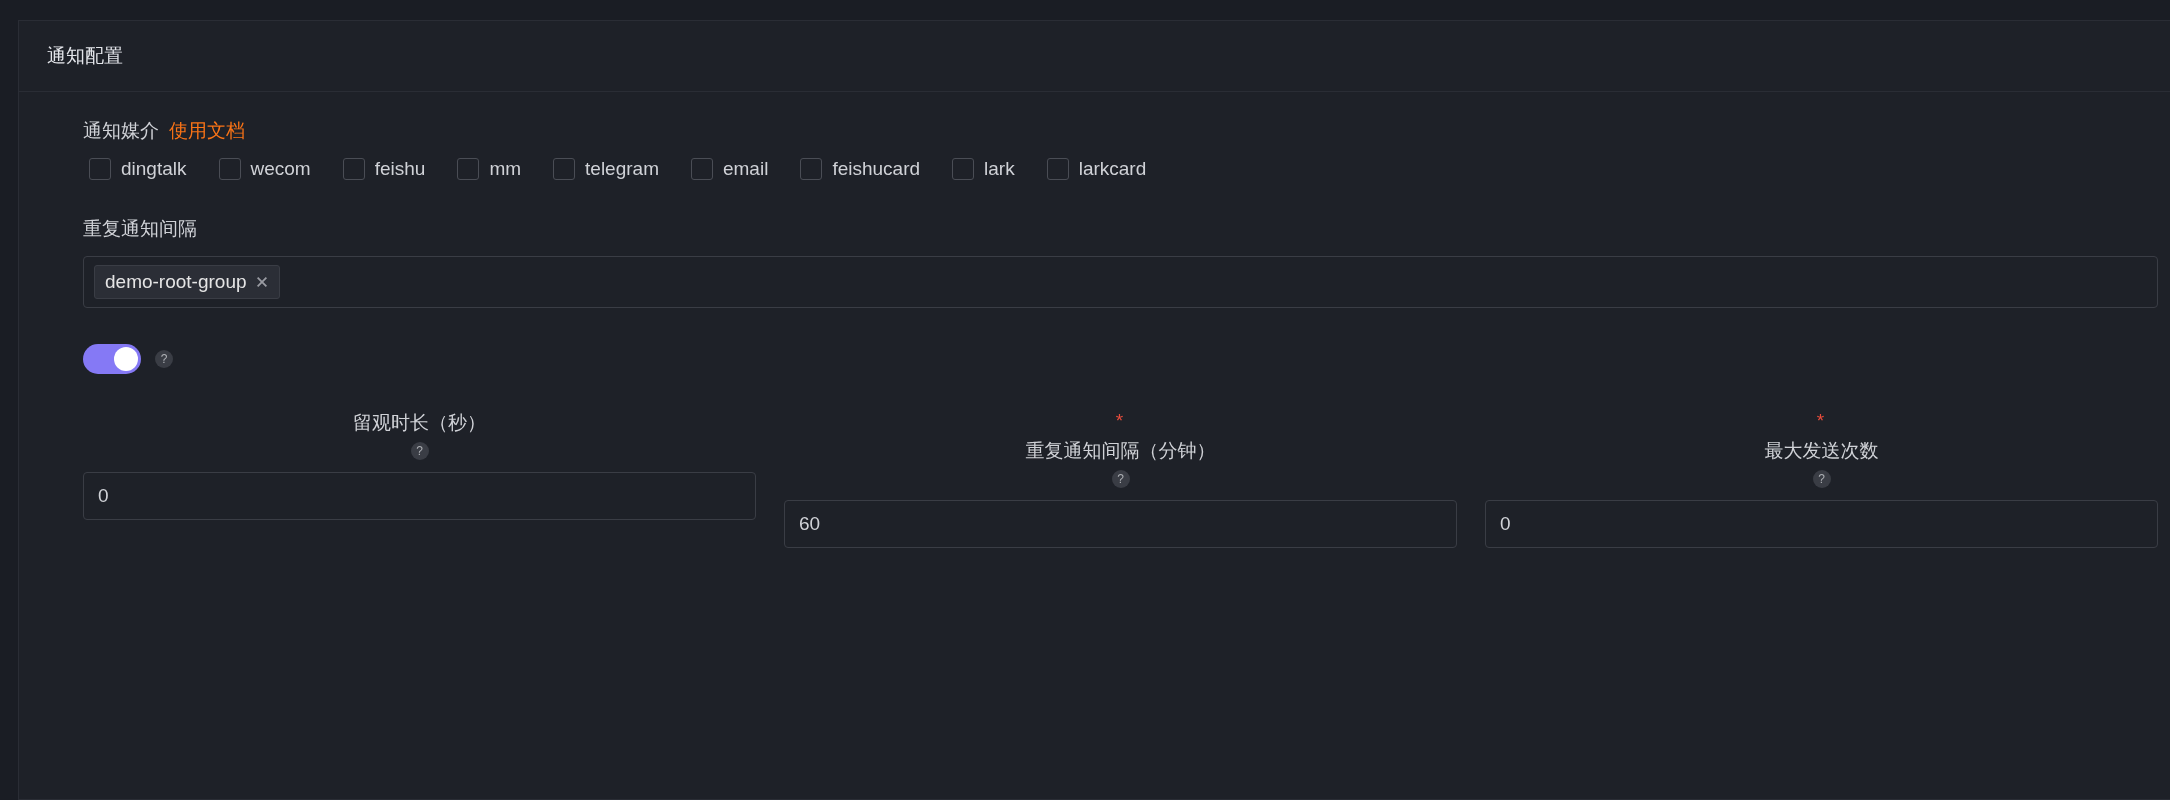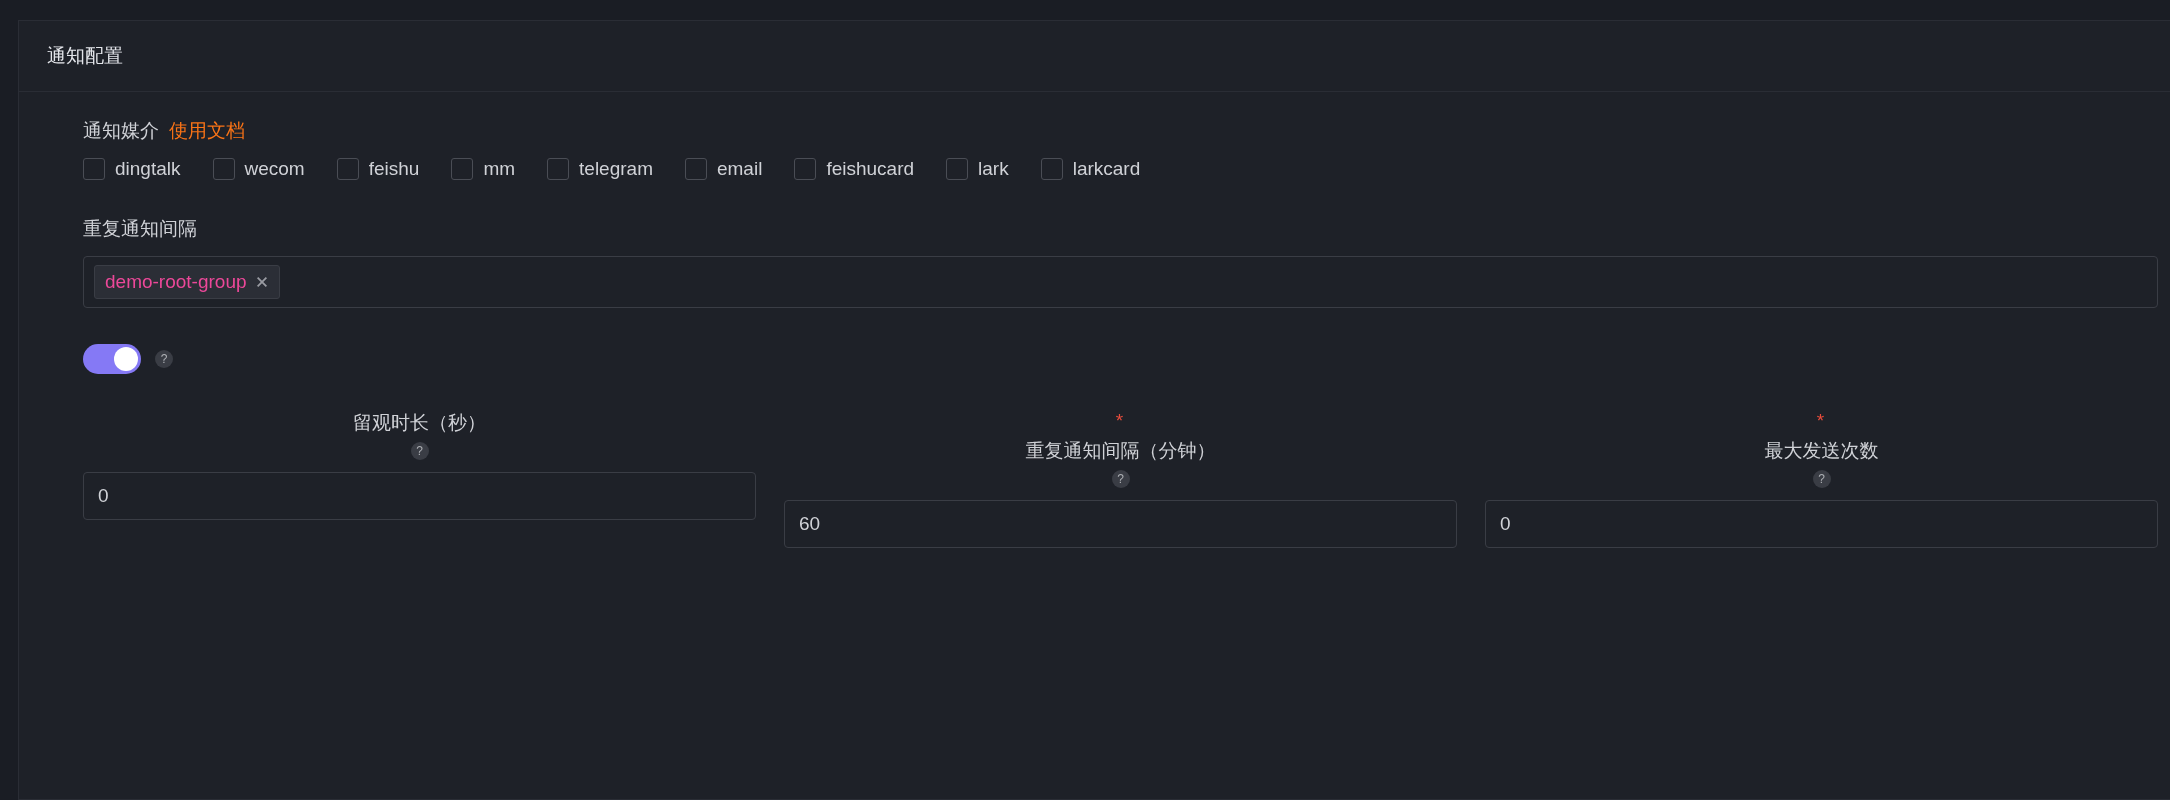--- a/index.html
+++ b/index.html
@@ -20,21 +20,21 @@
     min-height: 780px;
   }
   .panel-header {
     padding: 22px 28px;
     border-bottom: 1px solid #2a2d35;
   }
   .panel-title { color: #e3e5ea; font-size: 19px; font-weight: 500; }
   .panel-body { padding: 26px 12px 26px 64px; }
   .row-label { display: flex; align-items: center; gap: 10px; margin-bottom: 14px; color: #d0d2d7; }
   .row-label .link { color: #f97316; cursor: pointer; }
-  .checkbox-row { display: flex; align-items: center; gap: 32px; margin-bottom: 36px; flex-wrap: wrap; }
+  .checkbox-row { display: flex; align-items: center; gap: 32px; margin-bottom: 36px; flex-wrap: wrap; margin-left: 6px; }
   .cb-item { display: flex; align-items: center; gap: 10px; color: #d0d2d7; }
   .cb-box {
     width: 22px; height: 22px;
     border: 1px solid #4a4d55;
     border-radius: 3px;
     background: transparent;
     display: flex; align-items: center; justify-content: center;
     cursor: pointer;
   }
   .cb-box.checked { background: #6c5ce7; border-color: #6c5ce7; }
@@ -53,21 +53,21 @@
     display: flex; align-items: center; gap: 8px;
     margin-bottom: 36px;
     background: transparent;
   }
   .tag {
     background: #2b2e36;
     border: 1px solid #3a3d45;
     border-radius: 3px;
     padding: 5px 10px;
     display: flex; align-items: center; gap: 8px;
-    color: #ec4899;
+    color: #e5e5e5;
   }
   .tag-close {
     width: 14px; height: 14px;
     stroke: #9a9ca2; stroke-width: 2; fill: none;
     cursor: pointer;
   }
   .switch-row { display: flex; align-items: center; gap: 14px; margin-bottom: 36px; }
   .switch {
     width: 58px; height: 30px;
     border-radius: 15px;

